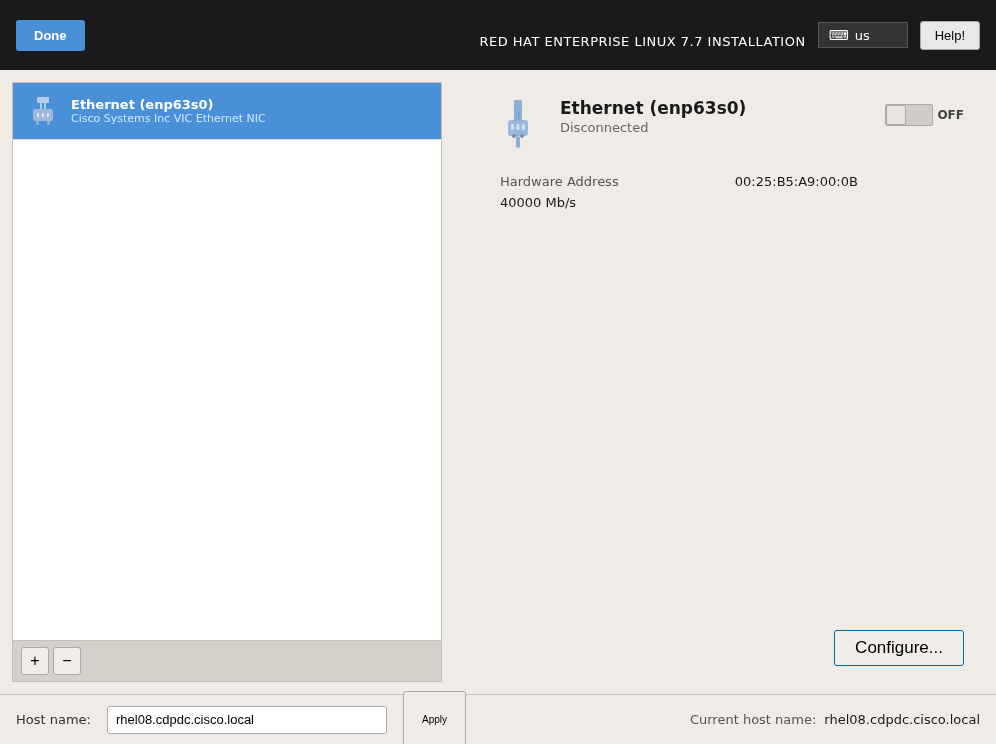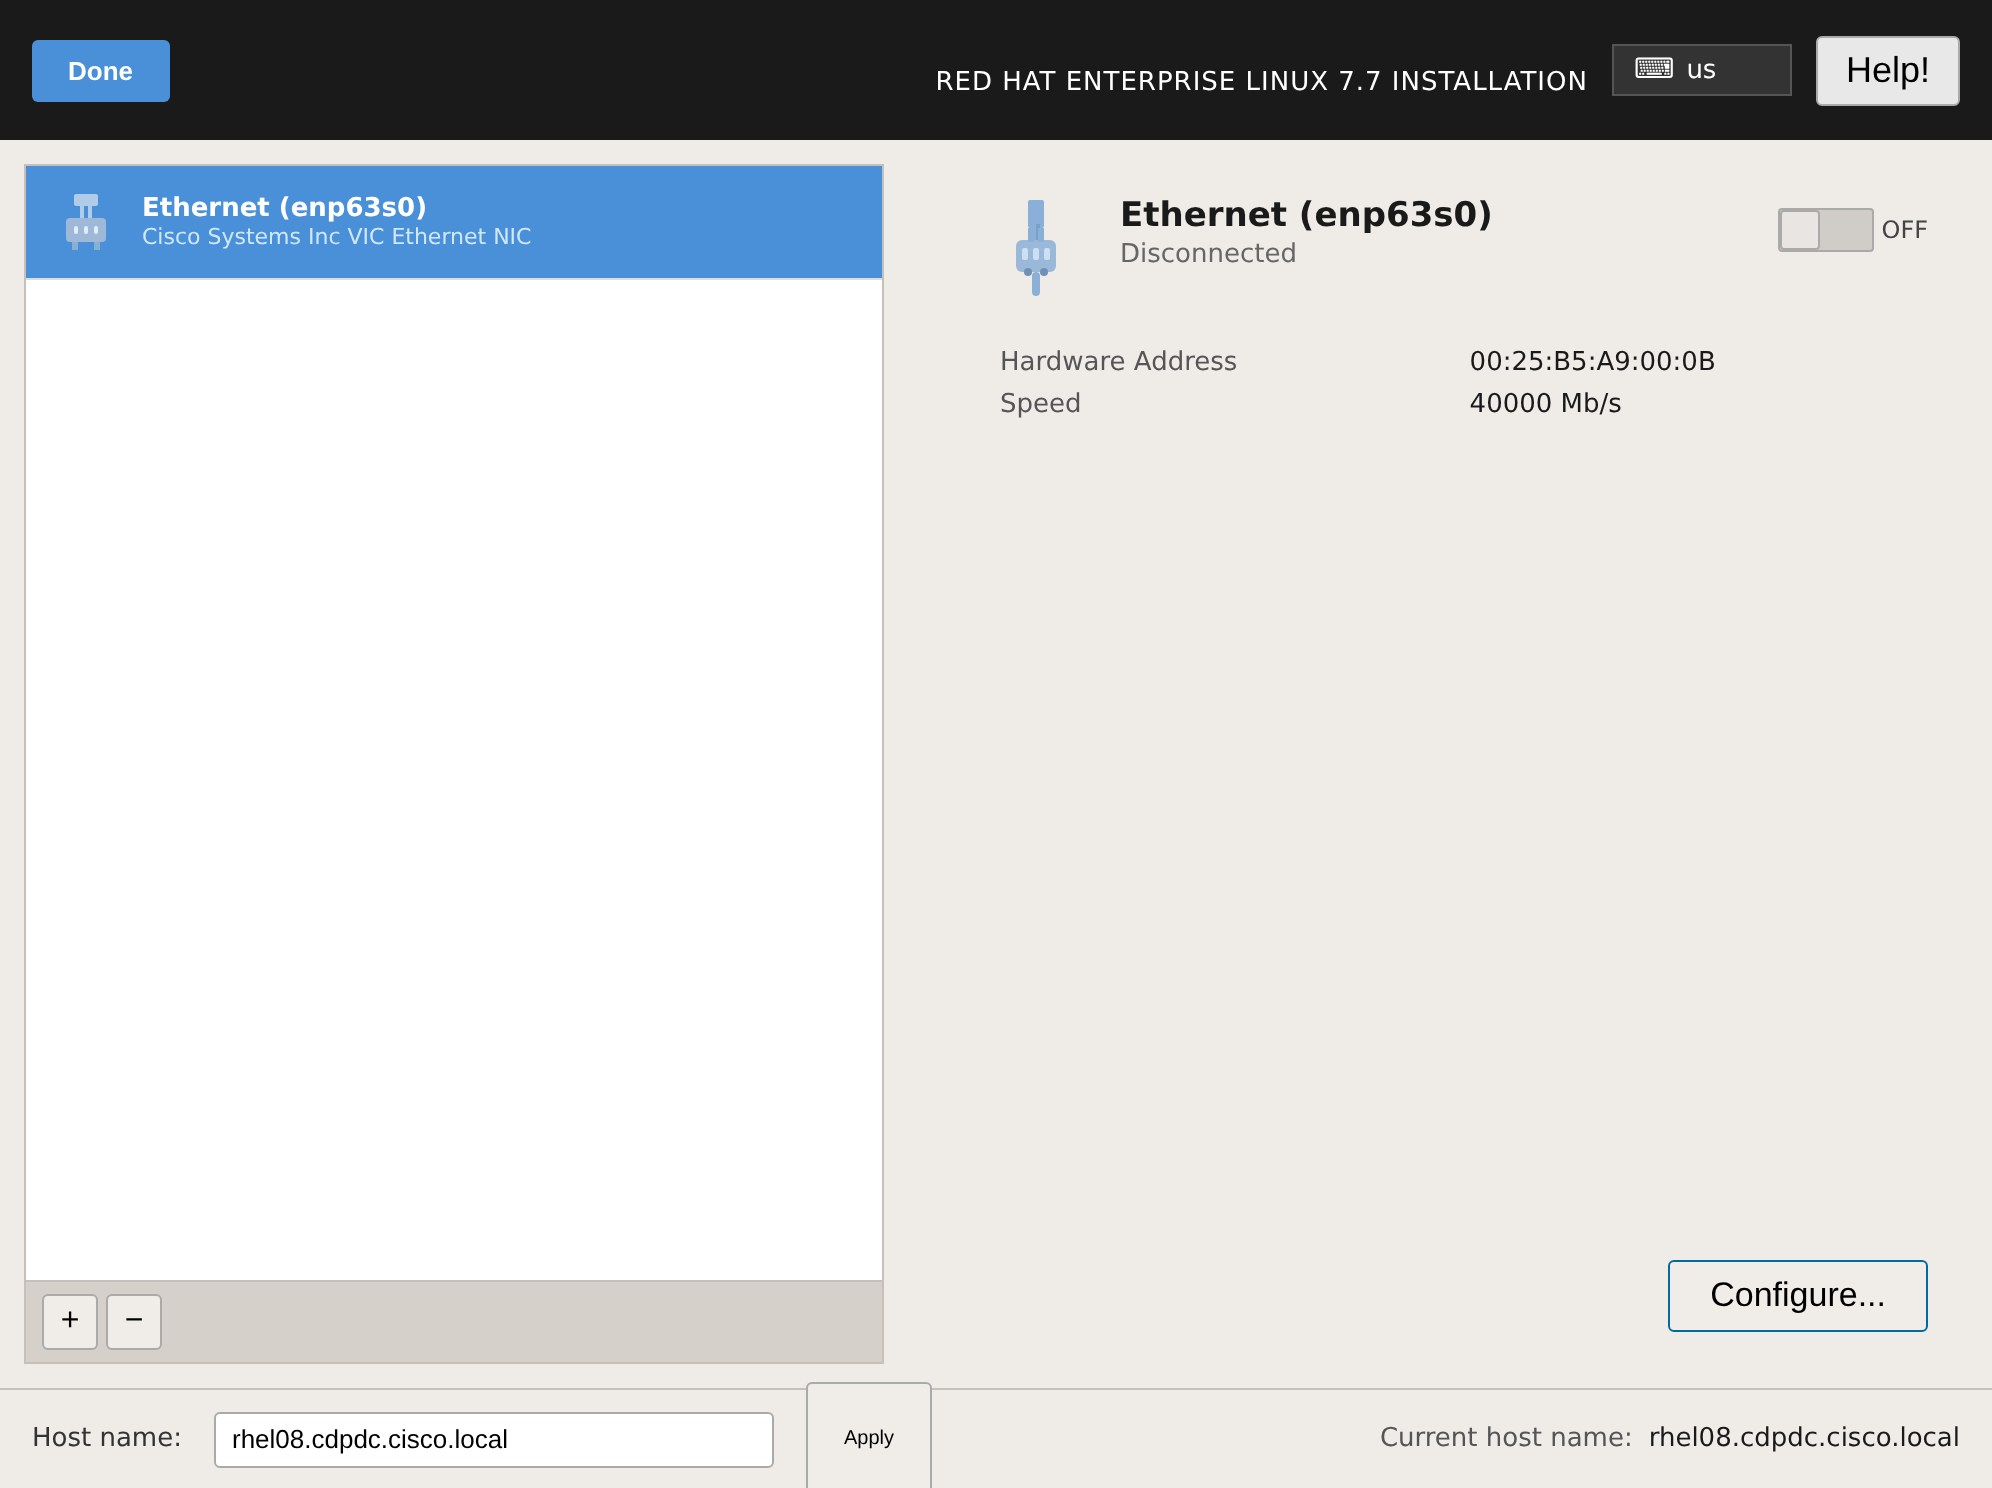--- a/index.html
+++ b/index.html
@@ -66,21 +66,21 @@
       gap: 6px;
       min-width: 90px;
     }
     .keyboard-icon {
       font-size: 14px;
     }
     .help-button {
       background: #e8e8e8;
       border: 1px solid #aaa;
       padding: 6px 14px;
-      font-size: 18px;
+      font-size: 13px;
       cursor: pointer;
       border-radius: 3px;
     }
 
     
     .main-content {
       display: flex;
       height: calc(744px - 70px - 50px);
       padding: 12px;
       gap: 30px;
@@ -192,21 +192,21 @@
     }
     .toggle-thumb {
       width: 20px;
       height: 20px;
       background: #e8e5e2;
       border: 1px solid #aaa;
       border-radius: 2px;
     }
     .toggle-label {
       font-size: 12px;
-      font-weight: normal;
+      font-weight: bold;
       color: #444;
     }
 
     .device-details {
       display: grid;
       grid-template-columns: auto auto;
       gap: 6px 10px;
       margin-left: 8px;
     }
     .detail-label { color: #555; font-size: 13px; }
@@ -344,21 +344,20 @@
         <div class="toggle-track">
           <div class="toggle-thumb"></div>
         </div>
         <span class="toggle-label">OFF</span>
       </div>
     </div>
 
     <div class="device-details">
       <span class="detail-label">Hardware Address</span>
       <span class="detail-value">00:25:B5:A9:00:0B</span>
-      <span class="detail-label">Speed</span>
       <span class="detail-value">40000 Mb/s</span>
     </div>
 
     <div class="right-panel-footer">
       <button class="configure-button">Configure...</button>
     </div>
   </div>
 
 </div>
 

